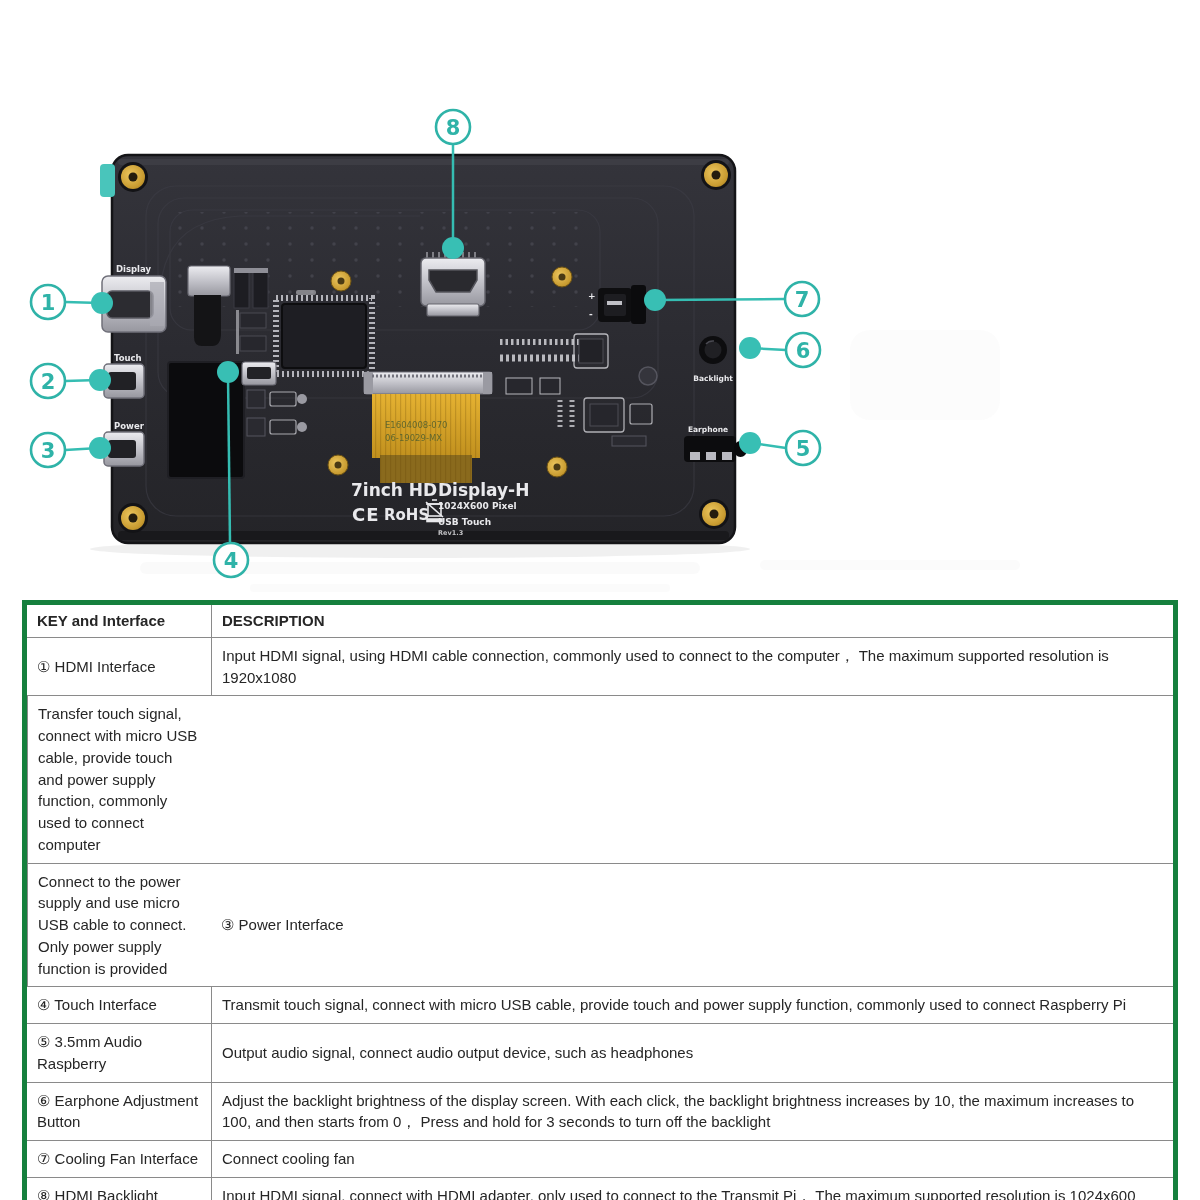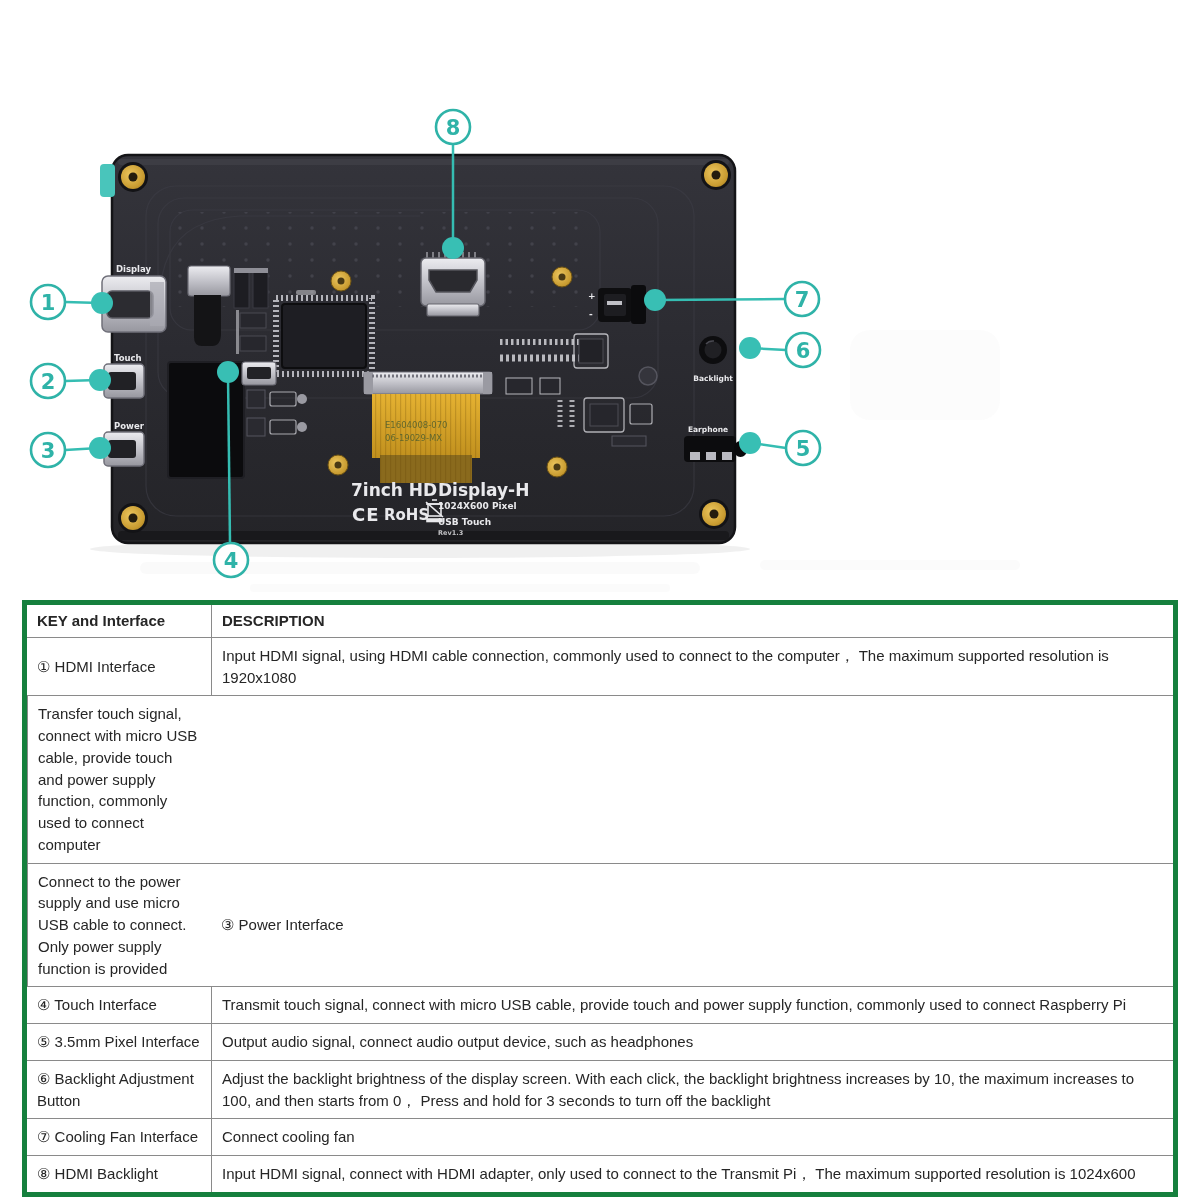--- a/index.html
+++ b/index.html
@@ -326,25 +326,25 @@
   </div>
   <div class="tr">
     <div class="td desc">Connect to the power supply and use micro USB cable to connect. Only power supply function is provided</div>
     <div class="td key">③ Power Interface</div>
   </div>
   <div class="tr">
     <div class="td key">④ Touch Interface</div>
     <div class="td desc">Transmit touch signal, connect with micro USB cable, provide touch and power supply function, commonly used to connect Raspberry Pi</div>
   </div>
   <div class="tr">
-    <div class="td key">⑤ 3.5mm Pixel Interface</div>
+    <div class="td key">⑤ 3.5mm Audio Raspberry</div>
     <div class="td desc">Output audio signal, connect audio output device, such as headphones</div>
   </div>
   <div class="tr">
-    <div class="td key">⑥ Backlight Adjustment Button</div>
+    <div class="td key">⑥ Earphone Adjustment Button</div>
     <div class="td desc">Adjust the backlight brightness of the display screen. With each click, the backlight brightness increases by 10, the maximum increases to 100, and then starts from 0， Press and hold for 3 seconds to turn off the backlight</div>
   </div>
   <div class="tr">
     <div class="td key">⑦ Cooling Fan Interface</div>
     <div class="td desc">Connect cooling fan</div>
   </div>
   <div class="tr">
     <div class="td key">⑧ HDMI Backlight</div>
     <div class="td desc">Input HDMI signal, connect with HDMI adapter, only used to connect to the Transmit Pi， The maximum supported resolution is 1024x600</div>
   </div>

